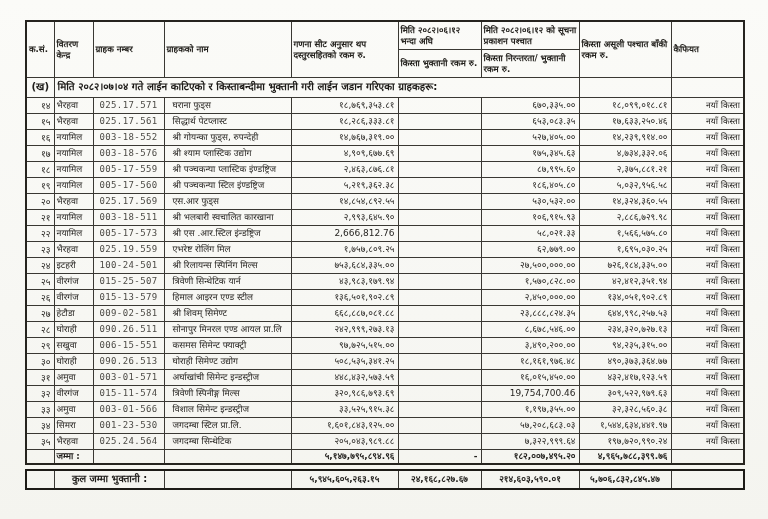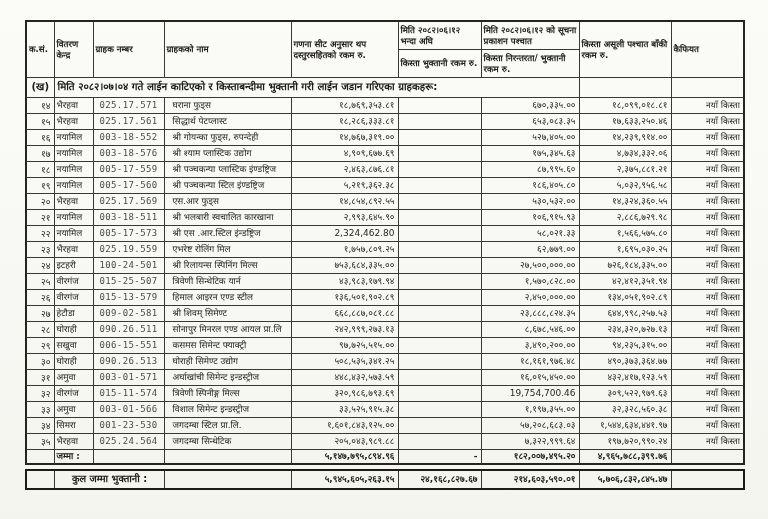--- a/index.html
+++ b/index.html
@@ -34,21 +34,21 @@
   .c-ctr{text-align:left;font-size:8.8px;padding:0 2px;}
   .c-no{
     font-family:"DejaVu Sans Mono","Liberation Mono",monospace;
     font-size:9px;color:#4c4a45;letter-spacing:.4px;text-align:center;
   }
   .c-name{text-align:left;font-size:8.8px;padding-left:8px;}
   .c-amt{text-align:right;font-size:9px;}
   .c-rem{text-align:right;font-size:8.6px;}
   tr.jamma td{height:13px;font-weight:bold;}
   .grand{border:2px solid #1d1b17;margin-top:4px;}
-  .grand td{height:17px;font-weight:bold;vertical-align:middle;}
+  .grand td{height:17px;font-weight:bold;vertical-align:middle;text-align:center;}
   .grand .g-label{font-size:9.8px;text-align:center;padding-left:4px;}
   .inst-box{
     margin-left:455px;width:91px;
     border:1.6px solid #26241f;border-top-width:1px;
     background:transparent;
     font-size:9px;font-weight:bold;text-align:right;
     padding:2px 3px;height:12px;line-height:12px;white-space:nowrap;overflow:hidden;
   }
 </style>
 </head>
@@ -181,21 +181,21 @@
             <td class="c-amt"></td>
             <td class="c-amt">१०६,९१५.९३</td>
             <td class="c-amt">२,८८६,७२९.९८</td>
             <td class="c-rem">नयाँ किस्ता</td>
           </tr>
           <tr>
             <td class="c-sn">२२</td>
             <td class="c-ctr">नयामिल</td>
             <td class="c-no">005-17-573</td>
             <td class="c-name">श्री एस .आर.स्टिल इंन्डष्ट्रिज</td>
-            <td class="c-amt">2,324,462.80</td>
+            <td class="c-amt">2,666,812.76</td>
             <td class="c-amt"></td>
             <td class="c-amt">५८,०२१.३३</td>
             <td class="c-amt">१,५६६,५७५.८०</td>
             <td class="c-rem">नयाँ किस्ता</td>
           </tr>
           <tr>
             <td class="c-sn">२३</td>
             <td class="c-ctr">भैरहवा</td>
             <td class="c-no">025.19.559</td>
             <td class="c-name">एभरेष्ट रोलिंग मिल</td>

